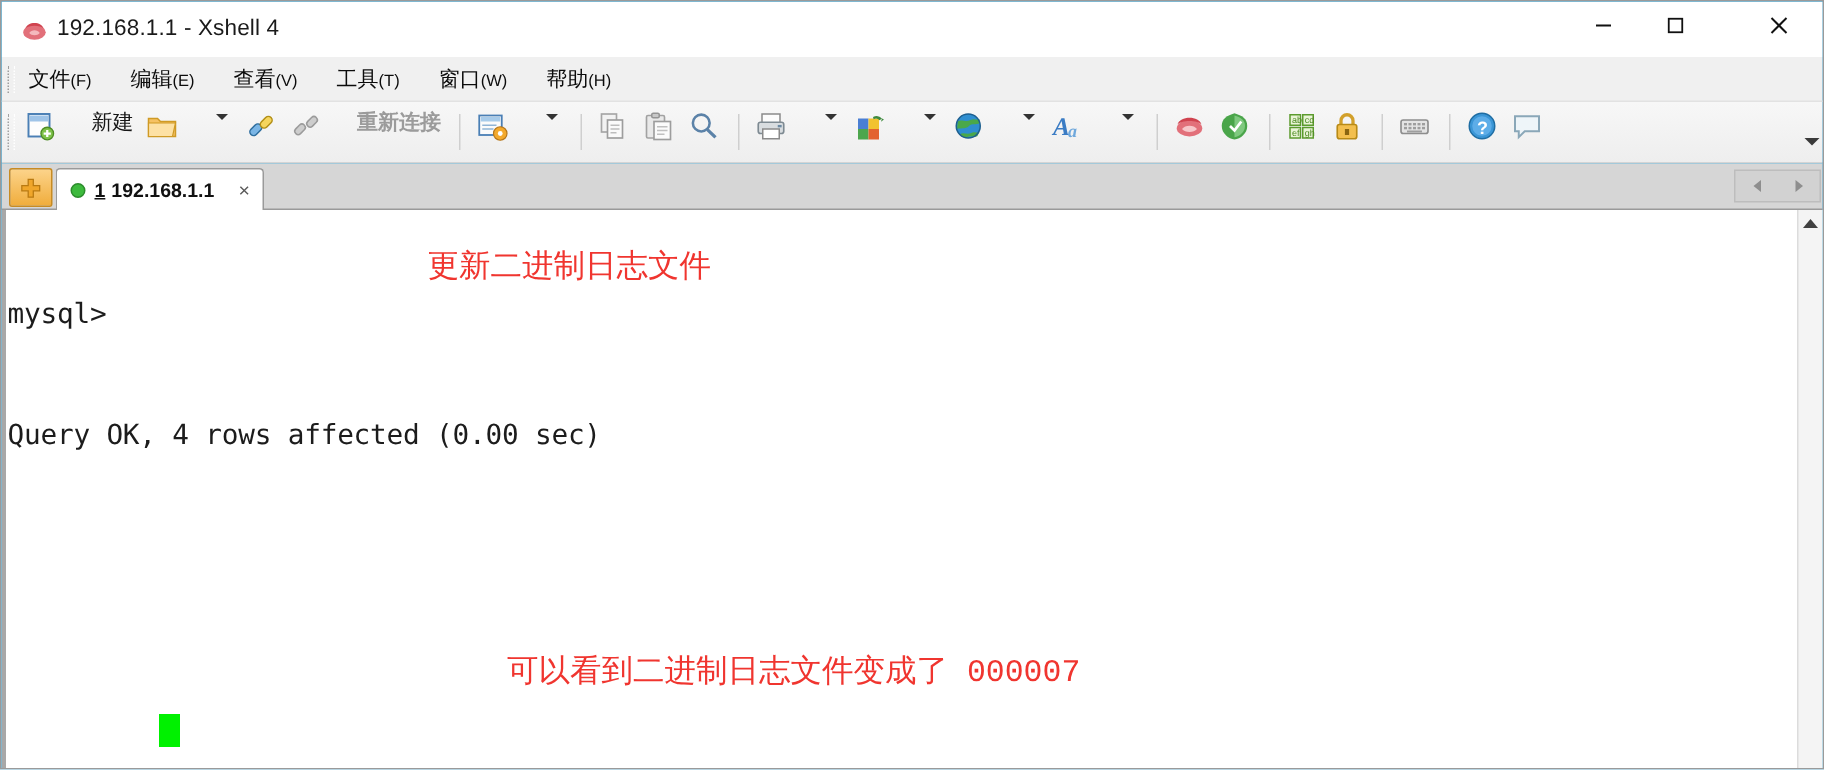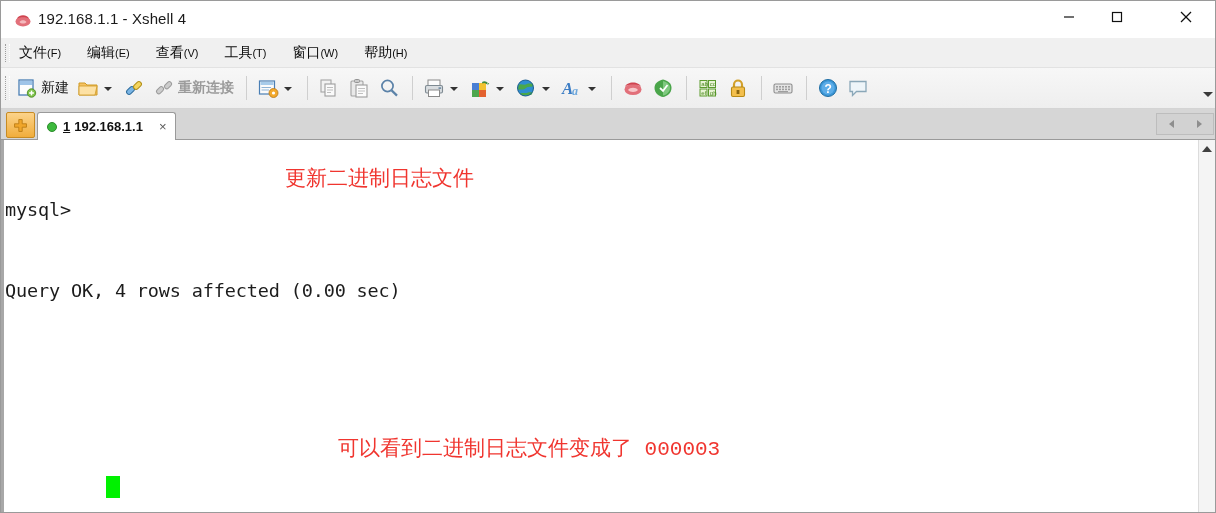--- a/index.html
+++ b/index.html
@@ -107,25 +107,26 @@
   }
   .tb-row {
     position: absolute;
     left: 12px; top: 0;
     height: 40px;
     display: flex;
     align-items: center;
   }
   .tbbtn {
     display: flex;
-    align-items: center;
+    align-items: flex-start;
     height: 30px;
     padding: 0 3px;
     margin-right: 2px;
     border-radius: 3px;
+    gap: 20px;
   }
   .tbbtn .lbl {
     font-size: 14px;
     color: #161616;
     margin-left: 3px;
     white-space: nowrap;
   }
   .tbbtn .lbl.dis { color: #9b9b9b; font-weight: bold; }
   .ico { width: 22px; height: 22px; display: block; }
   .caret {
@@ -638,21 +639,21 @@
       
       
       
       
       
       
       
       
 
       <div class="annot annot-1">更新二进制日志文件</div>
-      <div class="annot annot-2">可以看到二进制日志文件变成了 000003</div>
+      <div class="annot annot-2">可以看到二进制日志文件变成了 000007</div>
       <div class="cursor"></div>
     </div>
   </div>
 
   <div class="vscroll">
     <div class="vscroll-up"></div>
   </div>
 
 </div>
 

